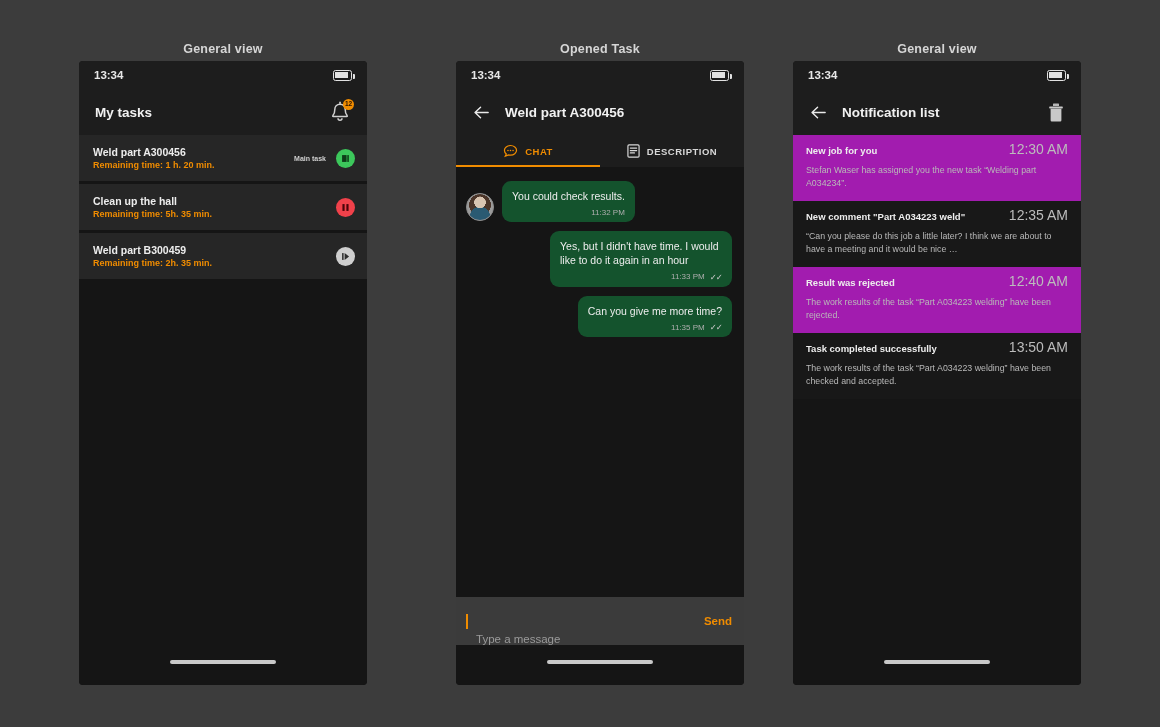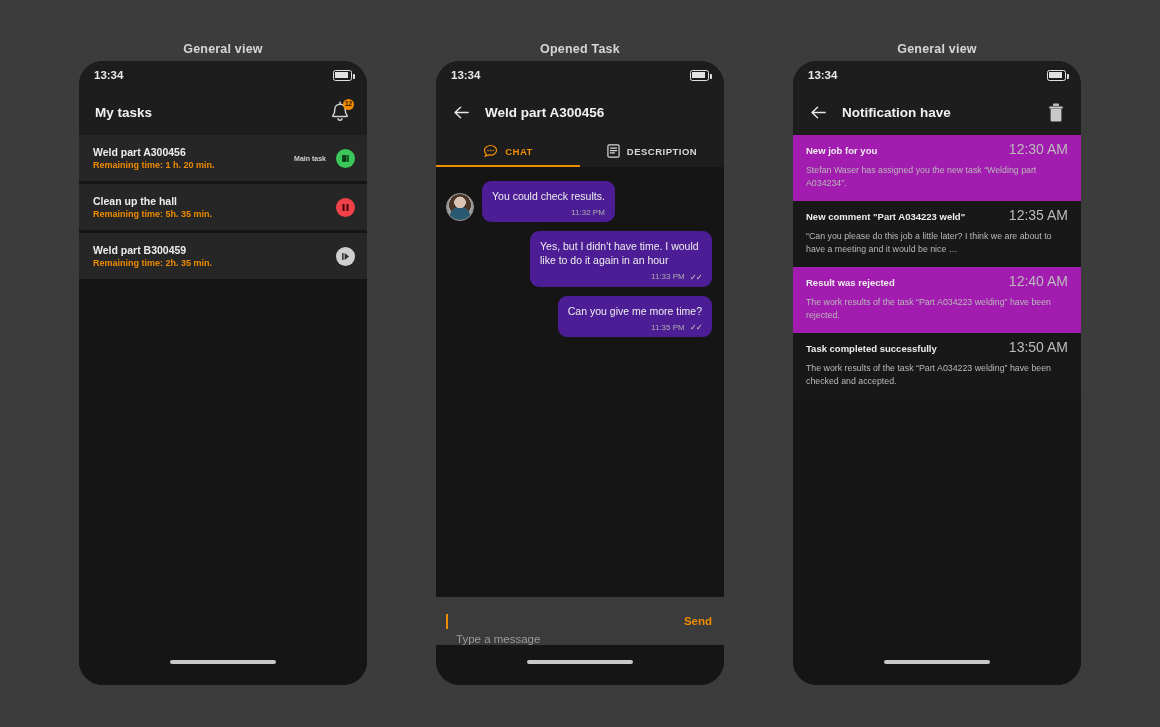--- a/index.html
+++ b/index.html
@@ -18,21 +18,21 @@
     font-size: 12.5px;
     font-weight: 600;
     letter-spacing: .2px;
     height: 18px;
     line-height: 18px;
     margin-bottom: 3px;
   }
   .phone {
     width: 288px; height: 624px;
     background: #151515;
-    border-radius: 24px;
+    border-radius: 4px;
     overflow: hidden;
     position: relative;
     display: flex; flex-direction: column;
   }
 
   
   .statusbar {
     height: 28px; flex: 0 0 28px;
     display: flex; align-items: center; justify-content: space-between;
     padding: 0 15px;
@@ -125,21 +125,21 @@
     width: 28px; height: 28px; border-radius: 50%;
     flex: 0 0 28px; margin-top: 12px;
     background: radial-gradient(circle at 50% 32%, #d8c4b0 0 26%, rgba(0,0,0,0) 27%),
                 radial-gradient(circle at 50% 88%, #2a5a72 0 38%, rgba(0,0,0,0) 39%),
                 radial-gradient(circle at 50% 42%, #4a3428 0 54%, rgba(0,0,0,0) 55%),
                 #9b9b9b;
     border: 1.5px solid #8d8d8d;
     overflow: hidden;
   }
   .bubble {
-    background: #4c1d95;
+    background: #14532d;
     border-radius: 9px;
     padding: 8px 10px 5px 10px;
     max-width: 182px;
     position: relative;
   }
   .bubble .text { color: #ededed; font-size: 10.5px; line-height: 14.5px; }
   .bubble .meta {
     display: flex; align-items: center; justify-content: flex-end; gap: 5px;
     margin-top: 4px;
   }
@@ -246,21 +246,21 @@
 
         <div class="spacer"></div>
       </div>
 
       <div class="navbar">
         <div class="home-ind"></div>
       </div>
     </div>
   </div>
 
-  <div class="panel" style="left:436px;top:40px;">
+  <div class="panel" style="left:456px;top:40px;">
     <div class="panel-caption">Opened Task</div>
     <div class="phone">
 
       <div class="statusbar">
         <span class="sb-time">13:34</span>
         <span class="battery">
             <i></i>
           </span>
       </div>
 
@@ -348,21 +348,21 @@
             <i></i>
           </span>
       </div>
 
       <div class="appbar">
         <span class="back">
           <svg width="19" height="19" viewBox="0 0 20 20">
             <path d="M17 10H3.5M9 4.5 3.2 10l5.8 5.5" fill="none" stroke="#e9e9e9" stroke-width="1.5" stroke-linecap="round" stroke-linejoin="round"></path>
           </svg>
         </span>
-        <span class="appbar-title">Notification have</span>
+        <span class="appbar-title">Notification list</span>
         <span class="trash">
           <svg width="18" height="21" viewBox="0 0 18 21">
             <rect x="6" y="1.5" width="6" height="2.6" rx=".6" fill="#b8b8b8"></rect>
             <rect x="2.2" y="4.4" width="13.6" height="2" rx=".6" fill="#c9c9c9"></rect>
             <path d="M3.6 6.8h10.8v11.4a1.2 1.2 0 0 1-1.2 1.2H4.8a1.2 1.2 0 0 1-1.2-1.2z" fill="#c9c9c9"></path>
           </svg>
         </span>
       </div>
 
       <div class="body">

